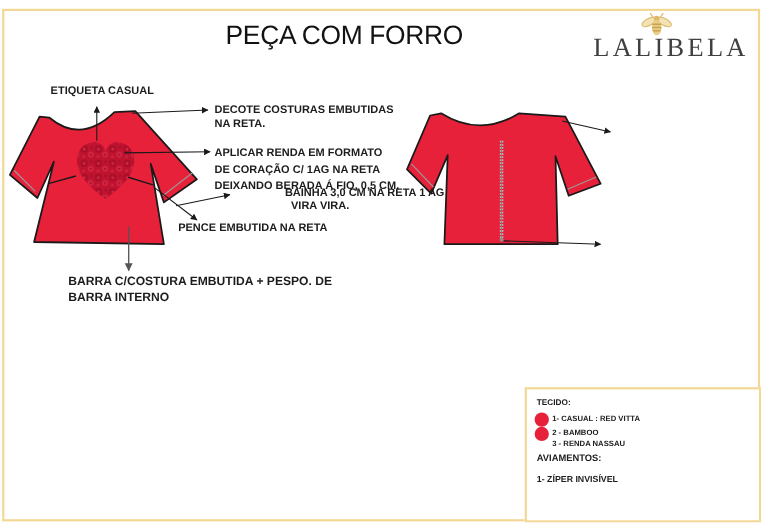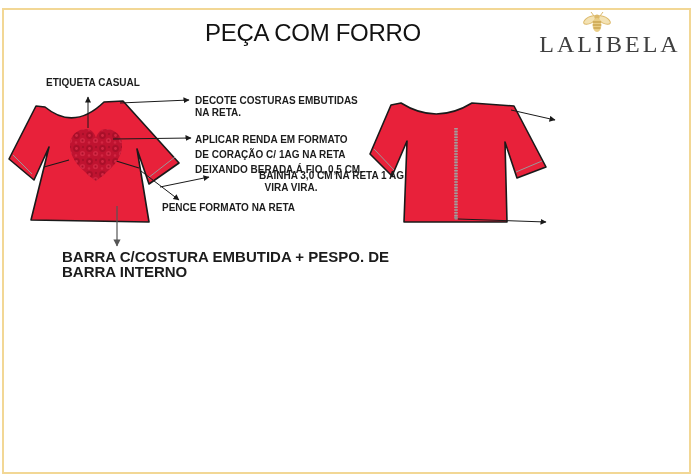--- a/index.html
+++ b/index.html
@@ -16,21 +16,21 @@
   .front-garment{left:8px;top:93px;}
   .back-garment{left:368px;top:84px;}
   .arrows{position:absolute;left:0;top:0;pointer-events:none;}
   .ann{position:absolute;font-size:10px;font-weight:bold;color:#1c1c1c;
        line-height:11.5px;white-space:pre-wrap;}
   .ann-etiqueta{left:46px;top:77px;}
   .ann-decote{left:195px;top:95px;}
   .ann-renda{left:195px;top:132px;line-height:15px;}
   .ann-bainha{left:215px;top:170px;margin-left:44px;}
   .ann-pence{left:162px;top:202px;}
-  .ann-barra{left:62px;top:249px;font-size:15px;line-height:15px;}
+  .ann-barra{left:62px;top:249px;font-size:11px;line-height:15px;}
   .ann-mangas{left:560px;top:113px;line-height:13.5px;}
   .ann-abertura{left:551px;top:214px;line-height:13px;}
   .info-box{position:absolute;left:477px;top:352px;width:211px;height:119px;
          border:2px solid #f2d795;background:#ffffff;}
   .info-box .lbl{position:absolute;font-weight:bold;color:#1c1c1c;white-space:pre;}
   .tecido-label{left:9px;top:7px;font-size:7.5px;}
   .fabric-1{left:23px;top:24px;font-size:7px;}
   .fabric-2{left:23px;top:36px;font-size:7px;}
   .fabric-3{left:23px;top:46px;font-size:7px;}
   .aviamentos-label{left:9px;top:57px;font-size:8.5px;}
@@ -130,18 +130,28 @@
   </svg>
 
   <div class="ann ann-etiqueta">ETIQUETA CASUAL</div>
   <div class="ann ann-decote">DECOTE COSTURAS EMBUTIDAS
 NA RETA.</div>
   <div class="ann ann-renda">APLICAR RENDA EM FORMATO
 DE CORAÇÃO C/ 1AG NA RETA
 DEIXANDO BERADA Á FIO, 0,5 CM.</div>
   <div class="ann ann-bainha">BAINHA 3,0 CM NA RETA 1 AG
   VIRA VIRA.</div>
-  <div class="ann ann-pence">PENCE FORMATO NA RETA</div>
+  <div class="ann ann-pence">PENCE EMBUTIDA NA RETA</div>
   <div class="ann ann-barra">BARRA C/COSTURA EMBUTIDA + PESPO. DE
 BARRA INTERNO</div>
 
+  <div class="info-box">
+    <div class="lbl tecido-label">TECIDO:</div>
+    <span class="swatch swatch-1"></span>
+    <span class="swatch swatch-2"></span>
+    <div class="lbl fabric-1">1- CASUAL : RED VITTA</div>
+    <div class="lbl fabric-2">2 - BAMBOO</div>
+    <div class="lbl fabric-3">3 - RENDA NASSAU</div>
+    <div class="lbl aviamentos-label">AVIAMENTOS:</div>
+    <div class="lbl aviamento-1">1- ZÍPER INVISÍVEL</div>
+  </div>
 
 </div>
 
 </body></html>

